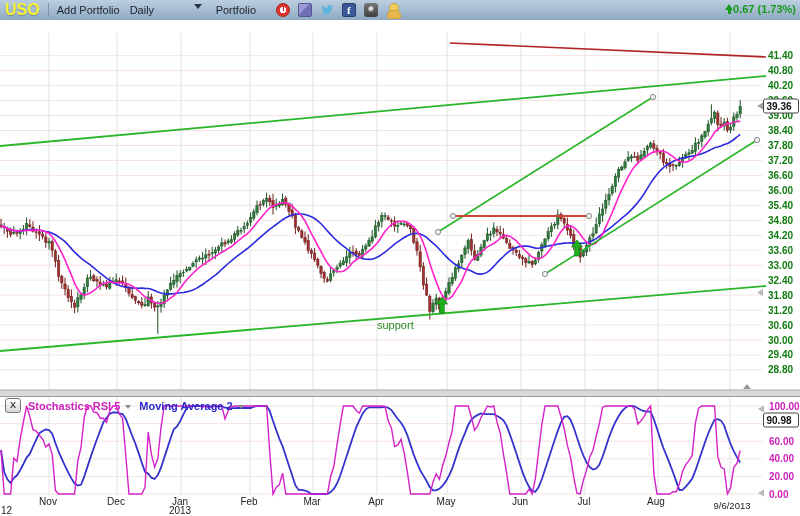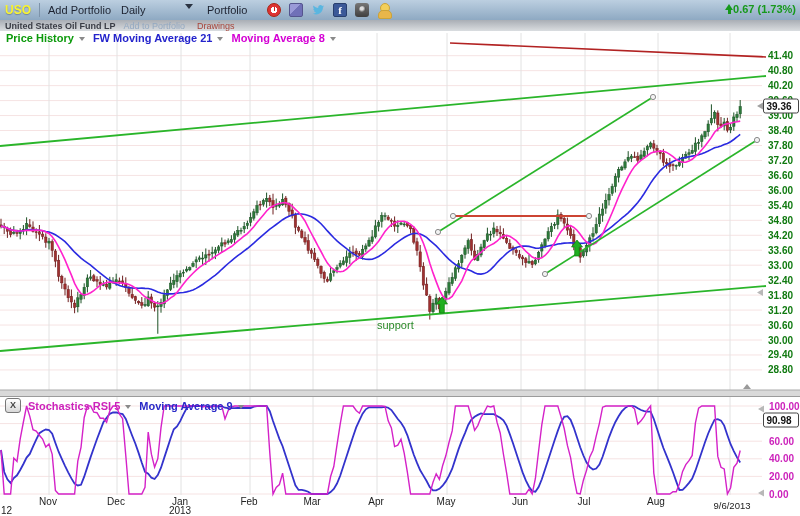--- a/index.html
+++ b/index.html
@@ -1,21 +1,21 @@
 <!DOCTYPE html>
 <html><head>
 <meta charset="utf-8">
 <style>
   html,body{margin:0;padding:0;background:#ffffff;}
   #app{position:relative;width:800px;height:516px;overflow:hidden;background:#ffffff;
        font-family:"Liberation Sans",sans-serif;-webkit-font-smoothing:antialiased;}
   
   #topbar{position:absolute;left:0;top:0;width:800px;height:20px;
           background:linear-gradient(#bccfe0,#8ea9c2);display:flex;align-items:center;font-size:11px;color:#1c2230;}
-  .sym{font-weight:bold;color:#f8f332;padding:0 8px 0 5px;font-size:12px;text-shadow:0 1px 1px rgba(0,0,0,.25);}
+  .sym{font-weight:bold;color:#f8f332;padding:0 8px 0 5px;font-size:16px;text-shadow:0 1px 1px rgba(0,0,0,.25);}
   .tb-sep{width:1px;height:14px;background:#7d93aa;margin-right:8px;}
   .tb-item{margin-right:10px;cursor:default;}
   .tb-daily{display:flex;align-items:flex-start;width:72px;justify-content:space-between;margin-right:14px;}
   .caret{width:0;height:0;border-left:4px solid transparent;border-right:4px solid transparent;border-top:5px solid #2a3342;}
   .tb-icons{display:flex;align-items:center;gap:8px;margin-left:10px;}
   .icon14{width:14px;height:14px;border-radius:3px;position:relative;}
   .ic-alarm{border-radius:50%;background:radial-gradient(circle at 50% 50%,#fff 0 38%,#d33 40% 100%);border:1px solid #a21;box-sizing:border-box;}
   .ic-alarm:after{content:"";position:absolute;left:6px;top:3px;width:1px;height:4px;background:#c22;}
   .ic-cube{background:linear-gradient(135deg,#9a9ad8 0 45%,#7070b8 45% 100%);border:1px solid #55558f;box-sizing:border-box;border-radius:2px;}
   .ic-twitter{background:transparent;}
@@ -70,40 +70,27 @@
       <span class="icon14 ic-fb"></span>
       <span class="icon14 ic-cam"></span>
       <span class="icon14 ic-buddy"></span>
     </span>
     <span id="change">
       <span class="up-arrow"></span>
       <span>0.67 (1.73%)</span>
     </span>
   </div>
 
-  <div id="subbar">
-    <span class="fund">United States Oil Fund LP</span>
-    <span class="addport">Add to Portfolio</span>
-    <span class="drawings">Drawings</span>
-  </div>
 
-  <div id="phHeader">
-    <span class="hd-green">Price History</span>
-    <span class="dd"></span>
-    <span class="hd-blue">FW Moving Average 21</span>
-    <span class="dd"></span>
-    <span class="hd-mag">Moving Average 8</span>
-    <span class="dd"></span>
-  </div>
 
   <div id="loHeader">
     <span id="xbtn">X</span>
     <span class="hd-mag2">Stochastics RSI 5</span>
     <span class="dd"></span>
-    <span class="hd-blue2">Moving Average 9</span>
+    <span class="hd-blue2">Moving Average 2</span>
     <span class="dd"></span>
   </div>
 
   <svg id="chart" style="position:absolute;left:0;top:30px;" width="800" height="486" viewBox="0 30 800 486">
       <line x1="0" y1="55.7" x2="762" y2="55.7" stroke="#f6e3e3" stroke-width="1"></line>
       <line x1="0" y1="70.664" x2="762" y2="70.664" stroke="#f6e3e3" stroke-width="1"></line>
       <line x1="0" y1="85.628" x2="762" y2="85.628" stroke="#f6e3e3" stroke-width="1"></line>
       <line x1="0" y1="100.59200000000001" x2="762" y2="100.59200000000001" stroke="#f6e3e3" stroke-width="1"></line>
       <line x1="0" y1="115.55600000000001" x2="762" y2="115.55600000000001" stroke="#f6e3e3" stroke-width="1"></line>
       <line x1="0" y1="130.52" x2="762" y2="130.52" stroke="#f6e3e3" stroke-width="1"></line>

